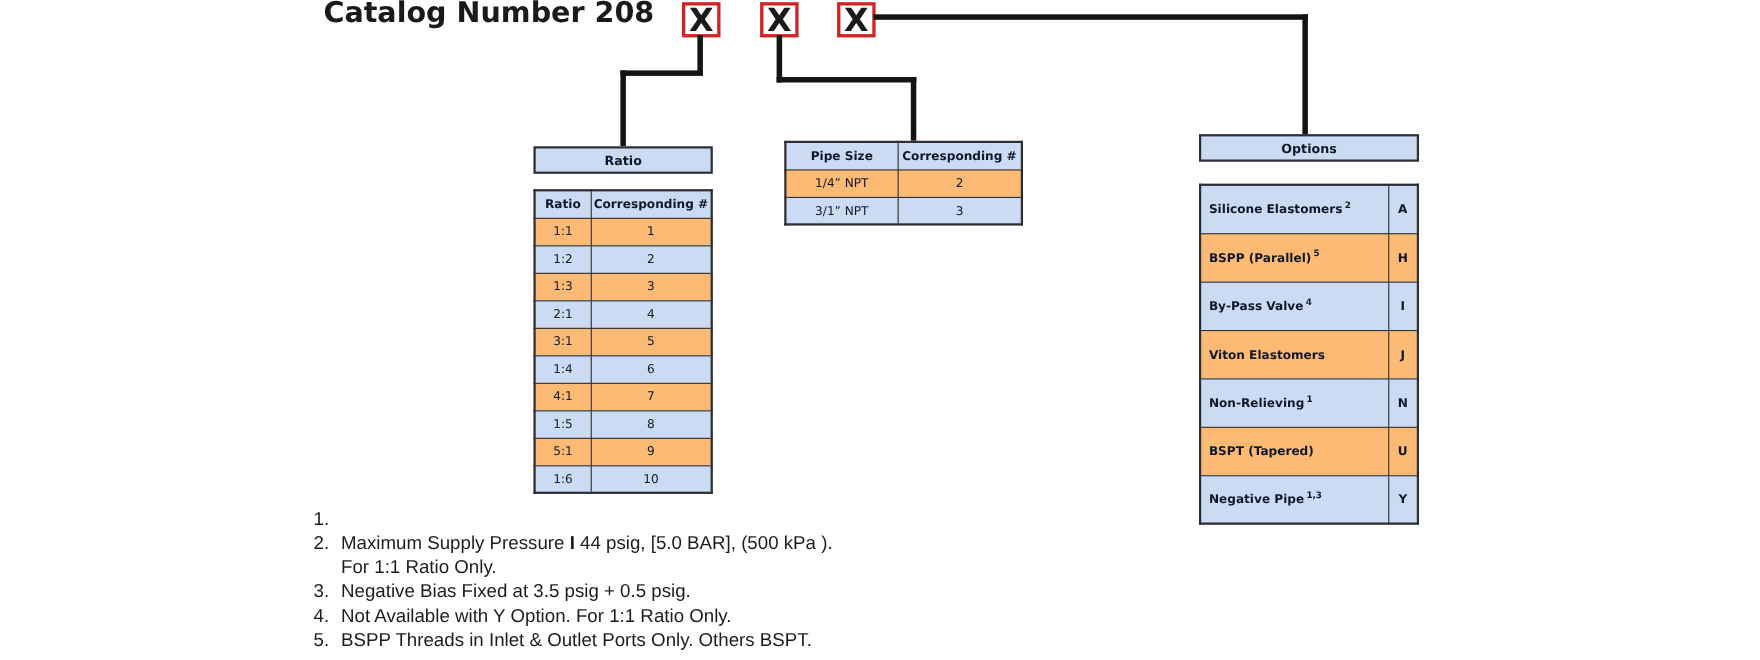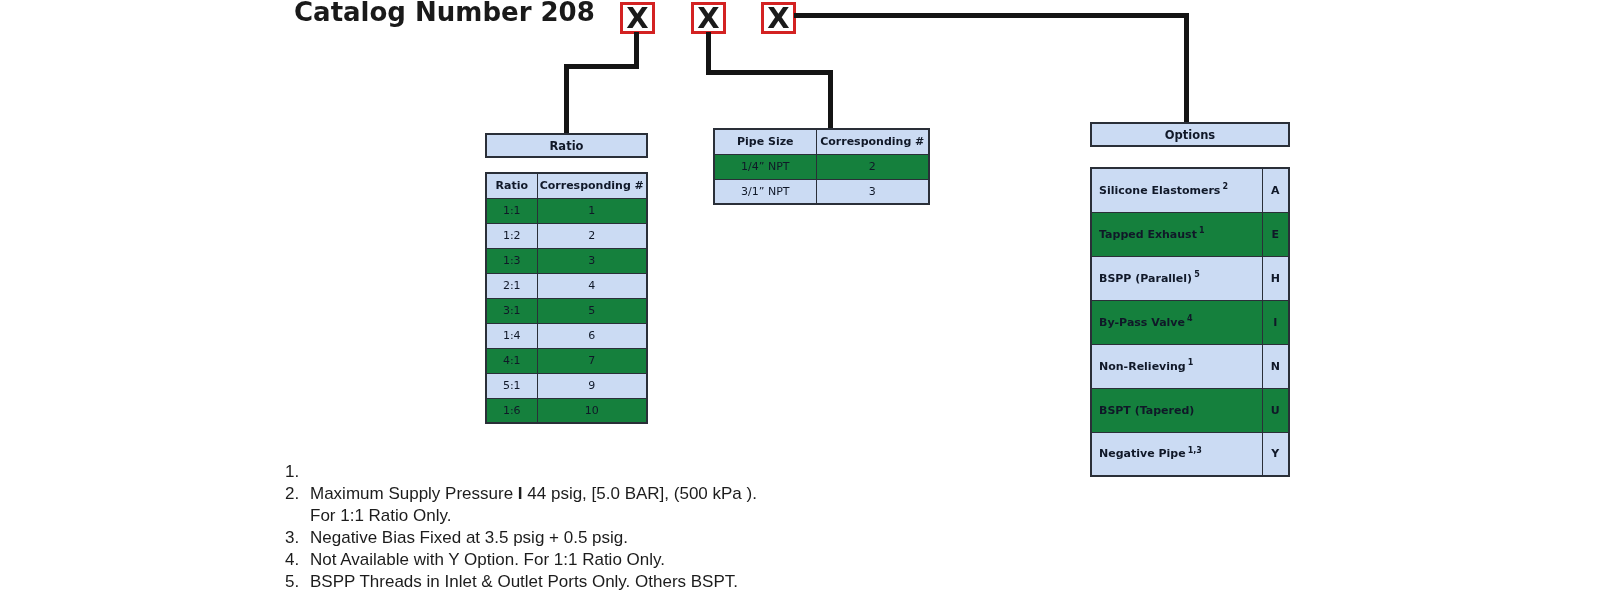--- a/index.html
+++ b/index.html
@@ -30,21 +30,21 @@
   .hdrbox {
     position:absolute; background:#cbdbf3; border:2px solid #2a2f38;
     display:flex; align-items:center; justify-content:center;
     font-size:11.5px; font-weight:bold; color:#101828; box-sizing:border-box;
   }
   #ratio-hdr   { left:485px; top:133px; width:163px; height:25px; }
   #options-hdr { left:1090px; top:122px; width:200px; height:25px; }
 
   
   table { border-collapse:collapse; position:absolute; table-layout:fixed; }
-  .tbl  { border:2px solid #2a2f38; background:#15803d; }
+  .tbl  { border:2px solid #2a2f38; background:#fdba74; }
   th,td {
     border:1px solid #2a2f38; font-size:11px; color:#101828;
     text-align:center; padding:0; box-sizing:border-box; overflow:visible;
   }
   th { background:#cbdbf3; font-weight:bold; }
 
   #ratio-table { left:485px; top:172px; width:163px; }
   #ratio-table th, #ratio-table td { height:25px; }
   #ratio-table .c1 { width:51px; }
   #ratio-table tbody tr:nth-child(even) td { background:#cbdbf3; }
@@ -134,20 +134,24 @@
         </tr>
       <tr>
           <td>1:4</td>
           <td>6</td>
         </tr>
       <tr>
           <td>4:1</td>
           <td>7</td>
         </tr>
       <tr>
+          <td>1:5</td>
+          <td>8</td>
+        </tr>
+      <tr>
           <td>5:1</td>
           <td>9</td>
         </tr>
       <tr>
           <td>1:6</td>
           <td>10</td>
         </tr>
     </tbody>
   </table>
 
@@ -174,30 +178,30 @@
     <span>Options</span>
   </div>
 
   <table class="tbl" id="options-table">
     <tbody>
       <tr>
         <td class="lbl"><span>Silicone Elastomers</span><sup class="fnmark">2</sup></td>
         <td class="code">A</td>
       </tr>
       <tr>
-        <td class="lbl"><span>Tapped Exhaust</span><sup class="fnmark">1</sup></td>
-        <td class="code">E</td>
-      </tr>
-      <tr>
         <td class="lbl"><span>BSPP (Parallel)</span><sup class="fnmark">5</sup></td>
         <td class="code">H</td>
       </tr>
       <tr>
         <td class="lbl"><span>By-Pass Valve</span><sup class="fnmark">4</sup></td>
         <td class="code">I</td>
+      </tr>
+      <tr>
+        <td class="lbl"><span>Viton Elastomers</span><sup class="fnmark"></sup></td>
+        <td class="code">J</td>
       </tr>
       <tr>
         <td class="lbl"><span>Non-Relieving</span><sup class="fnmark">1</sup></td>
         <td class="code">N</td>
       </tr>
       <tr>
         <td class="lbl"><span>BSPT (Tapered)</span><sup class="fnmark"></sup></td>
         <td class="code">U</td>
       </tr>
       <tr>

